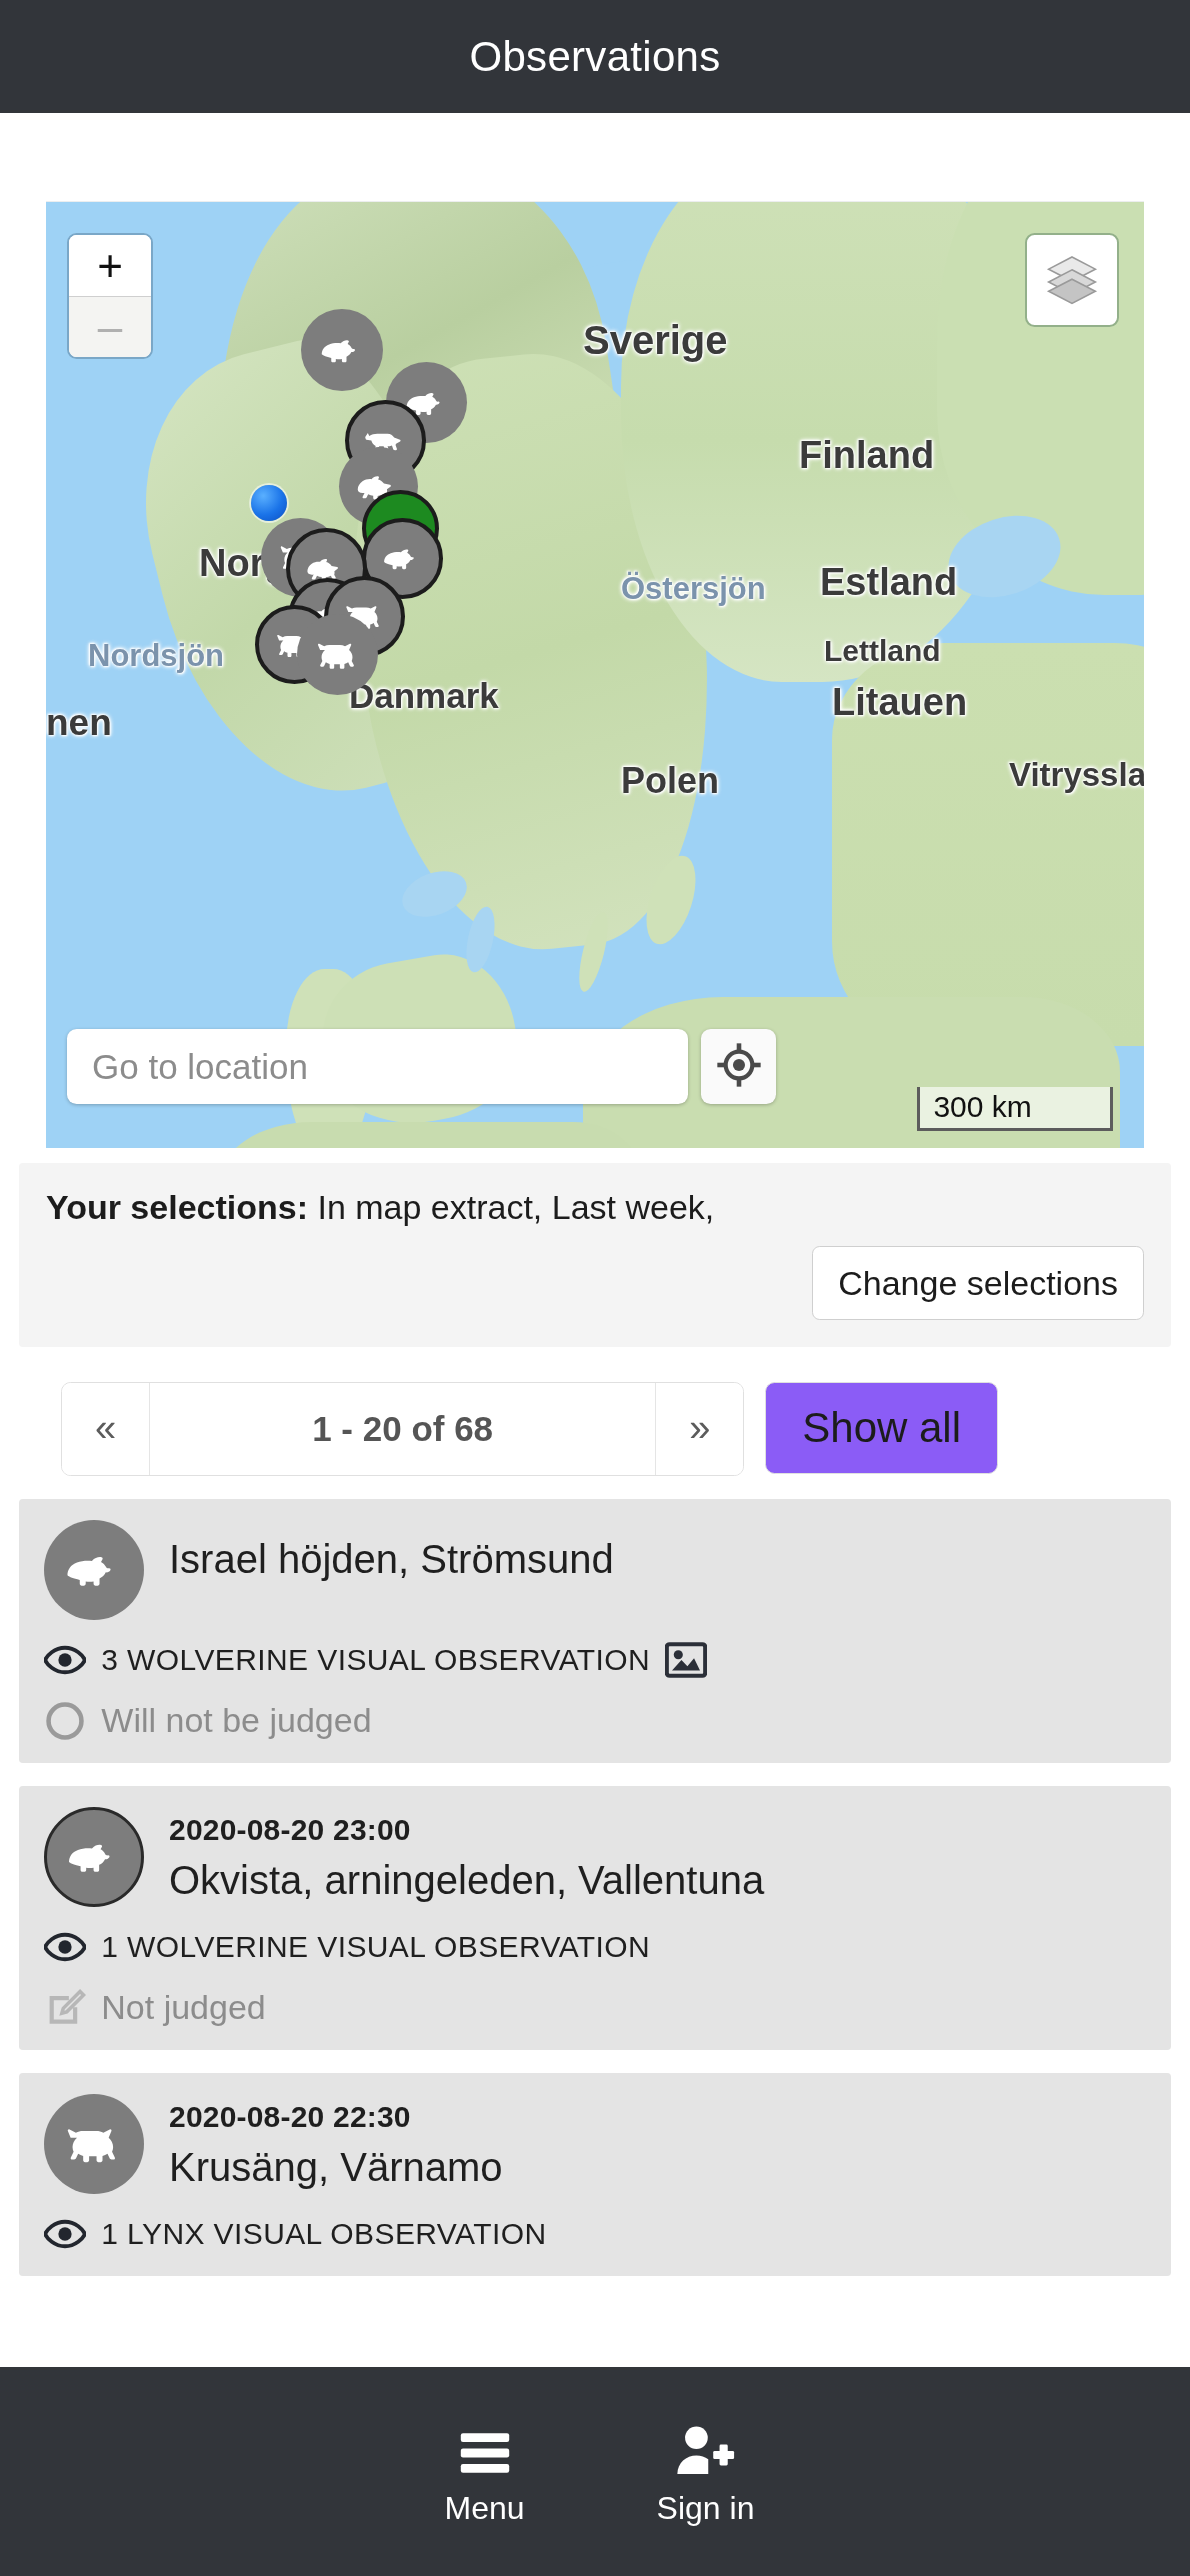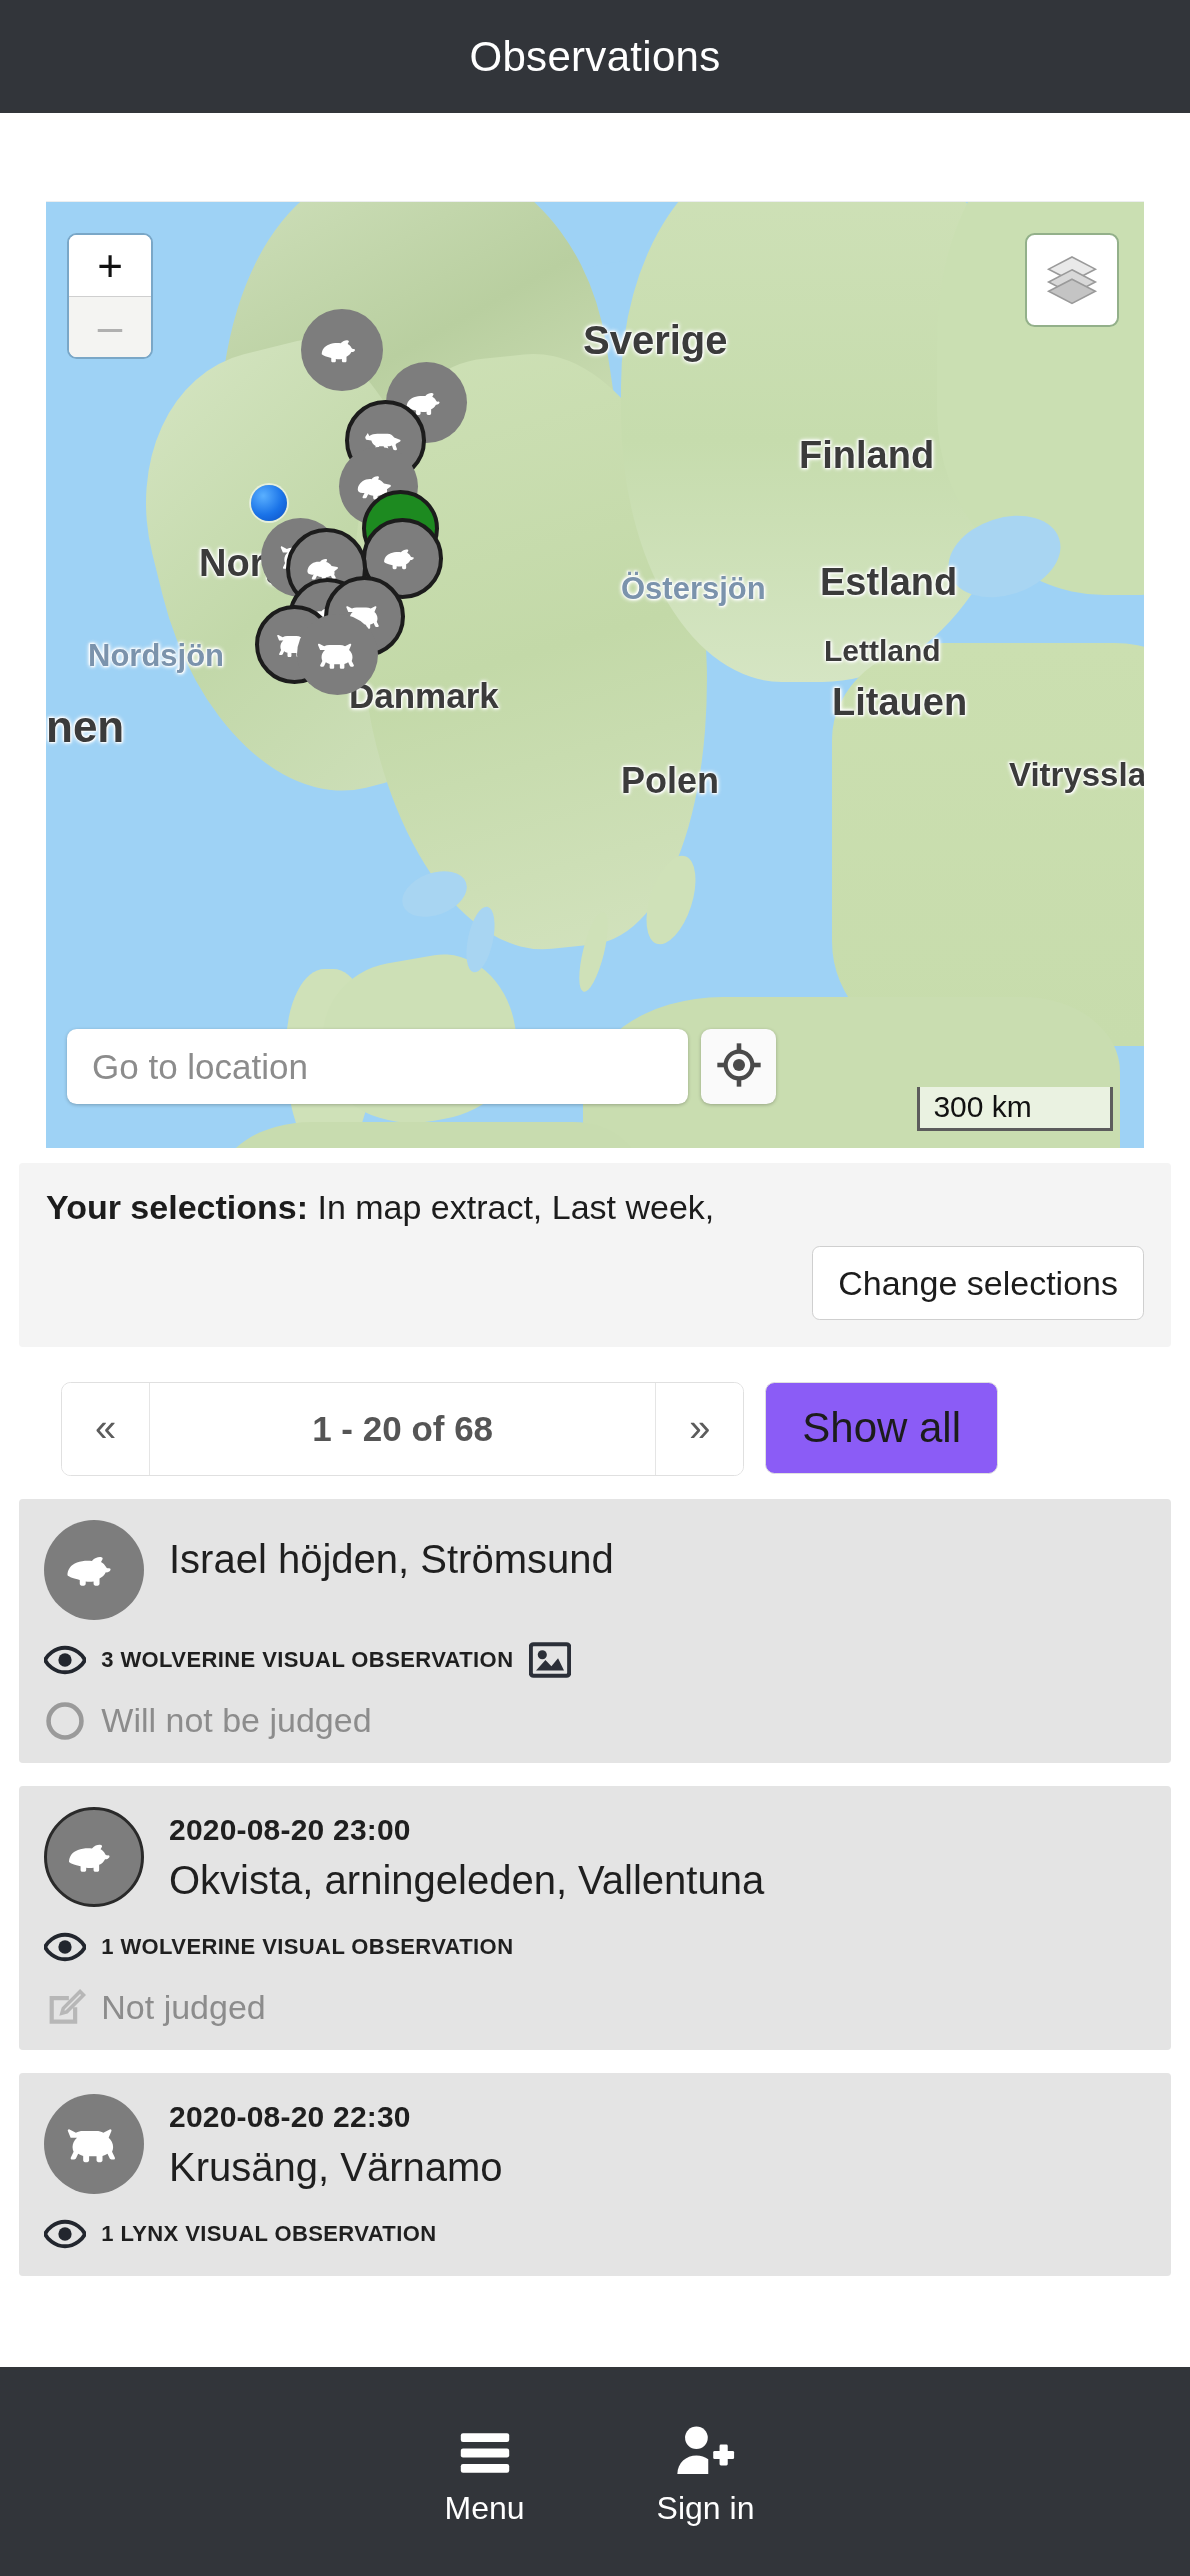--- a/index.html
+++ b/index.html
@@ -216,21 +216,21 @@
   .obs-avatar {
     flex: none; width: 100px; height: 100px; border-radius: 50%;
     background: #7d7d7d; display: flex; align-items: center; justify-content: center;
   }
   .obs-avatar.ringed { border: 3.8px solid #2a2a2a; }
   .obs-avatar svg { width: 68%; height: 68%; fill: #ffffff; }
   .obs-head { padding-top: 5.8px; }
   .obs-datetime { font-size: 30px; font-weight: bold; color: #1f1f1f; letter-spacing: 0.2px; }
   .obs-place { font-size: 40px; color: #1f1f1f; margin-top: 11.5px; }
   .obs-line { display: flex; align-items: center; gap: 15.3px; margin-top: 19px; }
-  .obs-species { font-size: 22px; font-weight: bold; color: #1f1f1f; letter-spacing: 0.4px; }
+  .obs-species { font-size: 30px; font-weight: normal; color: #1f1f1f; letter-spacing: 0.4px; }
   .obs-status { font-size: 34px; color: #8c8c8c; }
   .obs-icon { flex: none; width: 42px; height: 42px; display: flex; align-items: center; justify-content: center; }
   .obs-icon svg { width: 100%; height: 100%; }
 
   
   #bottom-nav {
     position: absolute; left: 0; bottom: 0; width: 1190px; height: 209px;
     background: #32353a; display: flex; align-items: center; justify-content: center; gap: 12px;
   }
   .nav-item {
@@ -273,21 +273,21 @@
         <div class="map-label" style="left: 153px; top: 340px; font-size: 38px;">Norge</div>
         <div class="map-label" style="left: 753px; top: 232px; font-size: 38px;">Finland</div>
         <div class="map-label" style="left: 774px; top: 359px; font-size: 38px;">Estland</div>
         <div class="map-label" style="left: 778px; top: 432px; font-size: 30px;">Lettland</div>
         <div class="map-label" style="left: 786px; top: 479px; font-size: 38px;">Litauen</div>
         <div class="map-label" style="left: 303px; top: 474px; font-size: 35px;">Danmark</div>
         <div class="map-label" style="left: 575px; top: 558px; font-size: 36px;">Polen</div>
         <div class="map-label" style="left: 963px; top: 554px; font-size: 33px;">Vitryssland</div>
         <div class="map-label sea" style="left: 575px; top: 369px; font-size: 31px;">Östersjön</div>
         <div class="map-label sea" style="left: 42px; top: 436px; font-size: 31px;">Nordsjön</div>
-        <div class="map-label" style="left: 0px; top: 500px; font-size: 44px;">nen</div>
+        <div class="map-label" style="left: 0px; top: 500px; font-size: 37px;">nen</div>
       </div>
 
     <div id="map-markers-host">
         <div class="marker" style="left: 255px; top: 107px; width: 82px; height: 82px; z-index: 20;">
           <svg viewBox="0 0 64 44">
             <path d="M7 27c0-5 3-10 9-12 4-1.5 9-2 14-1.5 3-3 6-4 9-3.5 1 .2 1.4 1 1 1.8l-1.4 2.6c2 1 3.6 2.6 4.6 4.6.6 1.2 1.6 1.6 2.8 1.4 1.2-.2 2 .8 1.4 1.8-.9 1.5-2.6 2.3-4.3 2-1.2 2.6-3.3 4.6-5.9 5.7V35c0 1-.8 1.8-1.8 1.8h-2c-1 0-1.8-.8-1.8-1.8v-2.2c-2.4.4-5 .4-7.4 0V35c0 1-.8 1.8-1.8 1.8h-2c-1 0-1.8-.8-1.8-1.8v-3.6C12.5 30 9 28.8 7 27z"></path>
           </svg>
         </div>
         <div class="marker" style="left: 340px; top: 160px; width: 81px; height: 81px; z-index: 21;">
           <svg viewBox="0 0 64 44">

